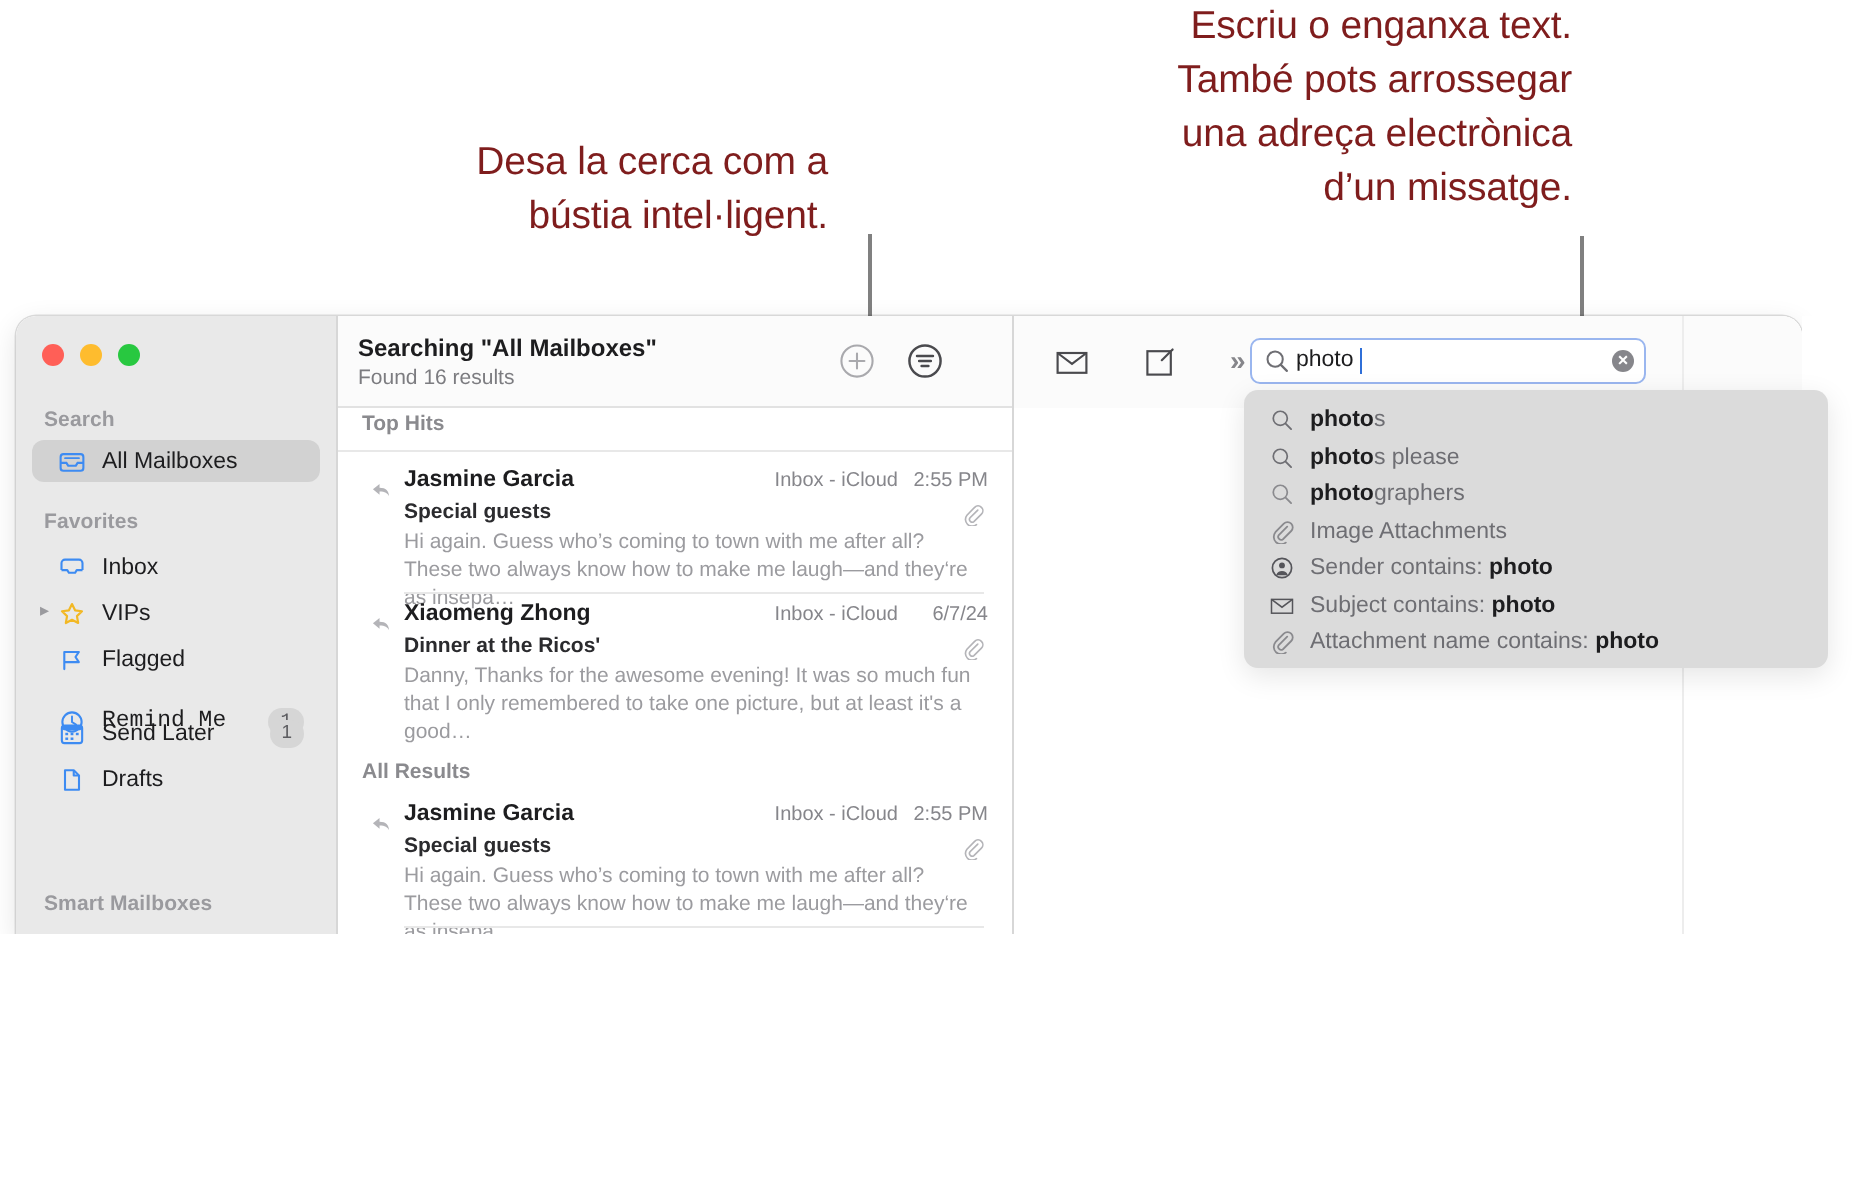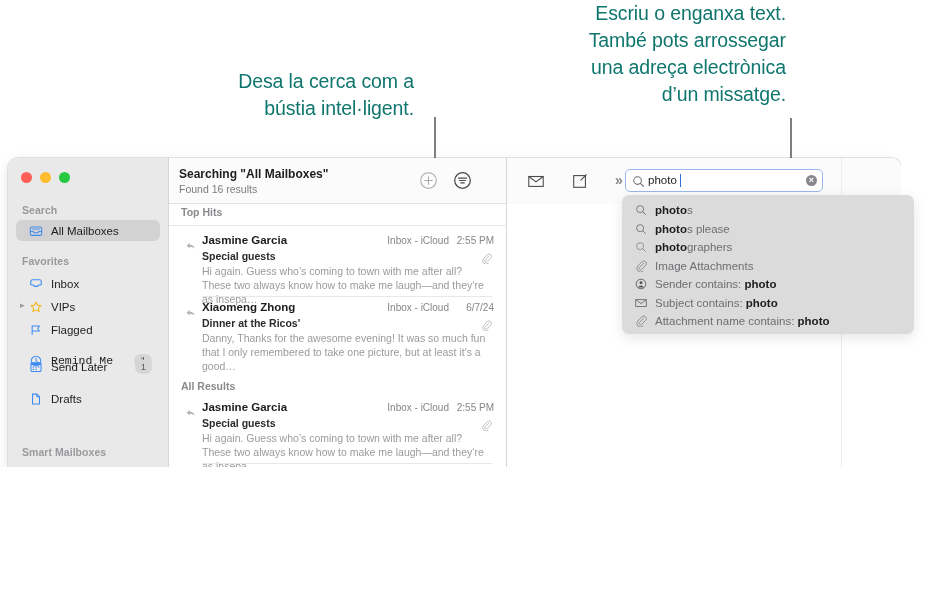--- a/index.html
+++ b/index.html
@@ -10,21 +10,21 @@
     font-family: "Liberation Sans", "DejaVu Sans", sans-serif;
     -webkit-font-smoothing: antialiased;
   }
   #root { position: relative; width: 931px; height: 601px; }
 
   
   .callout {
     position: absolute;
     font-size: 19.5px;
     line-height: 27px;
-    color: #0f766e;
+    color: #7f1d1d;
     letter-spacing: -0.1px;
     white-space: pre-line;
   }
   .callout.right-al { text-align: right; }
   .callout.left-al  { text-align: left; }
 
   .leader {
     position: absolute;
     background: #808080;
   }
@@ -347,21 +347,21 @@
             <rect x="7.2" y="7.3" width="1.6" height="1.4" fill="#3d8bf2"></rect>
             <rect x="10.2" y="7.3" width="1.6" height="1.4" fill="#3d8bf2"></rect>
             <rect x="4.2" y="10" width="1.6" height="1.4" fill="#3d8bf2"></rect>
             <rect x="7.2" y="10" width="1.6" height="1.4" fill="#3d8bf2"></rect>
           </svg>
         </span>
         <span class="sb-label">Send Later</span>
         <span class="sb-badge">1</span>
       </div>
 
-      <div class="sb-row" style="top:230px;">
+      <div class="sb-row" style="top:221px;">
         <span class="sb-ico">
           <svg width="14" height="14" viewBox="0 0 16 16">
             <path d="M4 2.4h5l3 3v8.2H4z" fill="none" stroke="#3d8bf2" stroke-width="1.2" stroke-linejoin="round"></path>
             <path d="M9 2.4v3h3" fill="none" stroke="#3d8bf2" stroke-width="1.2" stroke-linejoin="round"></path>
           </svg>
         </span>
         <span class="sb-label">Drafts</span>
       </div>
 
 

